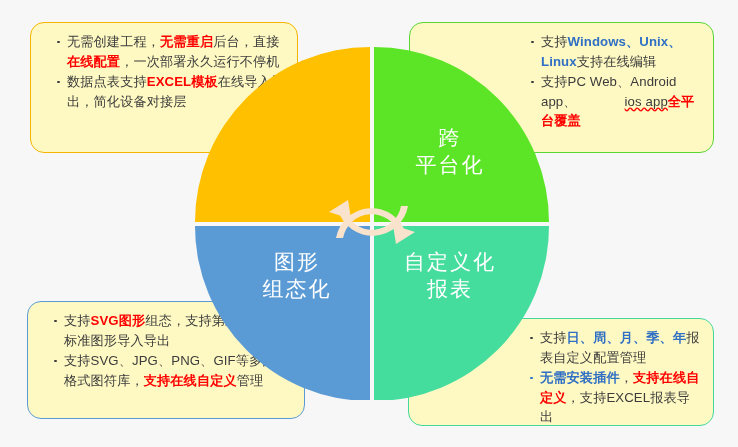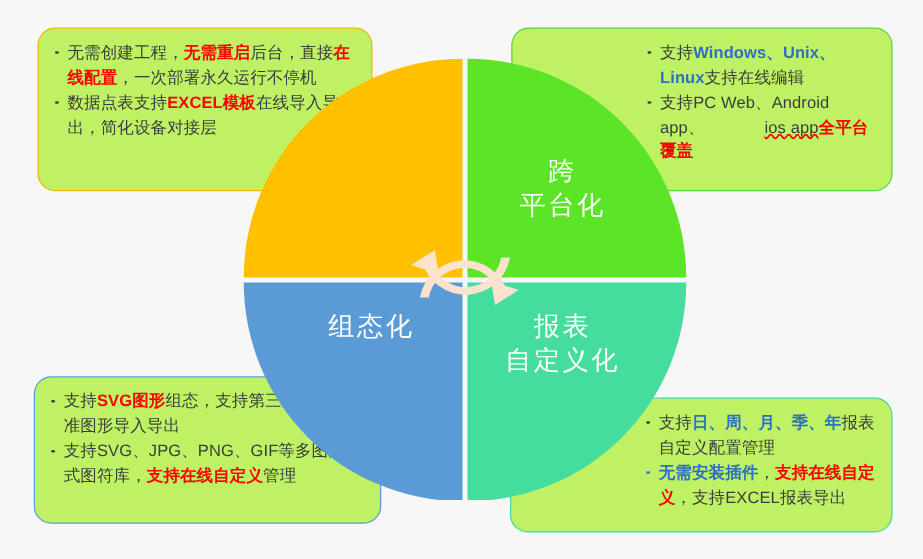--- a/index.html
+++ b/index.html
@@ -19,24 +19,24 @@
     left: 0; top: 0;
     width: 738px;
     height: 447px;
     background: #f7f7f7;
   }
 
   
   .callout {
     position: absolute;
     box-sizing: border-box;
-    background: #bef264;
+    background: #fef9c3;
     border-radius: 14px;
     border: 1.4px solid #cccccc;
-    padding: 9px 12px 9px 12px;
+    padding: 9px 12px 9px 25px;
     z-index: 1;
   }
   .callout.tl { left: 30px;  top: 22px;  width: 268px; height: 131px;  border-color: #f5b400; }
   .callout.tr { left: 409px; top: 22px;  width: 305px; height: 131px;  border-color: #59d635; }
   .callout.bl { left: 27px;  top: 301px; width: 278px; height: 118px;  border-color: #5b9bd5; }
   .callout.br { left: 408px; top: 318px; width: 306px; height: 108px;  border-color: #43d99c; }
 
   .callout.tr, .callout.br { text-align: left; }
   .callout.tr .bullets { margin-left: 95px; }
   .callout.br .bullets { margin-left: 95px; }
@@ -135,25 +135,26 @@
         <path d="M 157 175 L 135 168 L 154 156 Z"></path>
       </g>
     </svg>
   </div>
 
   <div class="quad-label ql-tr">
     <div>跨</div>
     <div>平台化</div>
   </div>
   <div class="quad-label ql-bl">
+    <div>图形</div>
     <div>组态化</div>
   </div>
   <div class="quad-label ql-br">
+    <div>自定义化</div>
     <div>报表</div>
-    <div>自定义化</div>
   </div>
 
   <div class="callout tl">
     <ul class="bullets">
         <li><span>无需创建工程，</span><span class="red">无需重启</span><span>后台，直接</span><span class="red">在线配置</span><span>，一次部署永久运行不停机</span></li>
         <li><span>数据点表支持</span><span class="red">EXCEL模板</span><span>在线导入导出，简化设备对接层</span></li>
       </ul>
   </div>
 
   <div class="callout tr">

